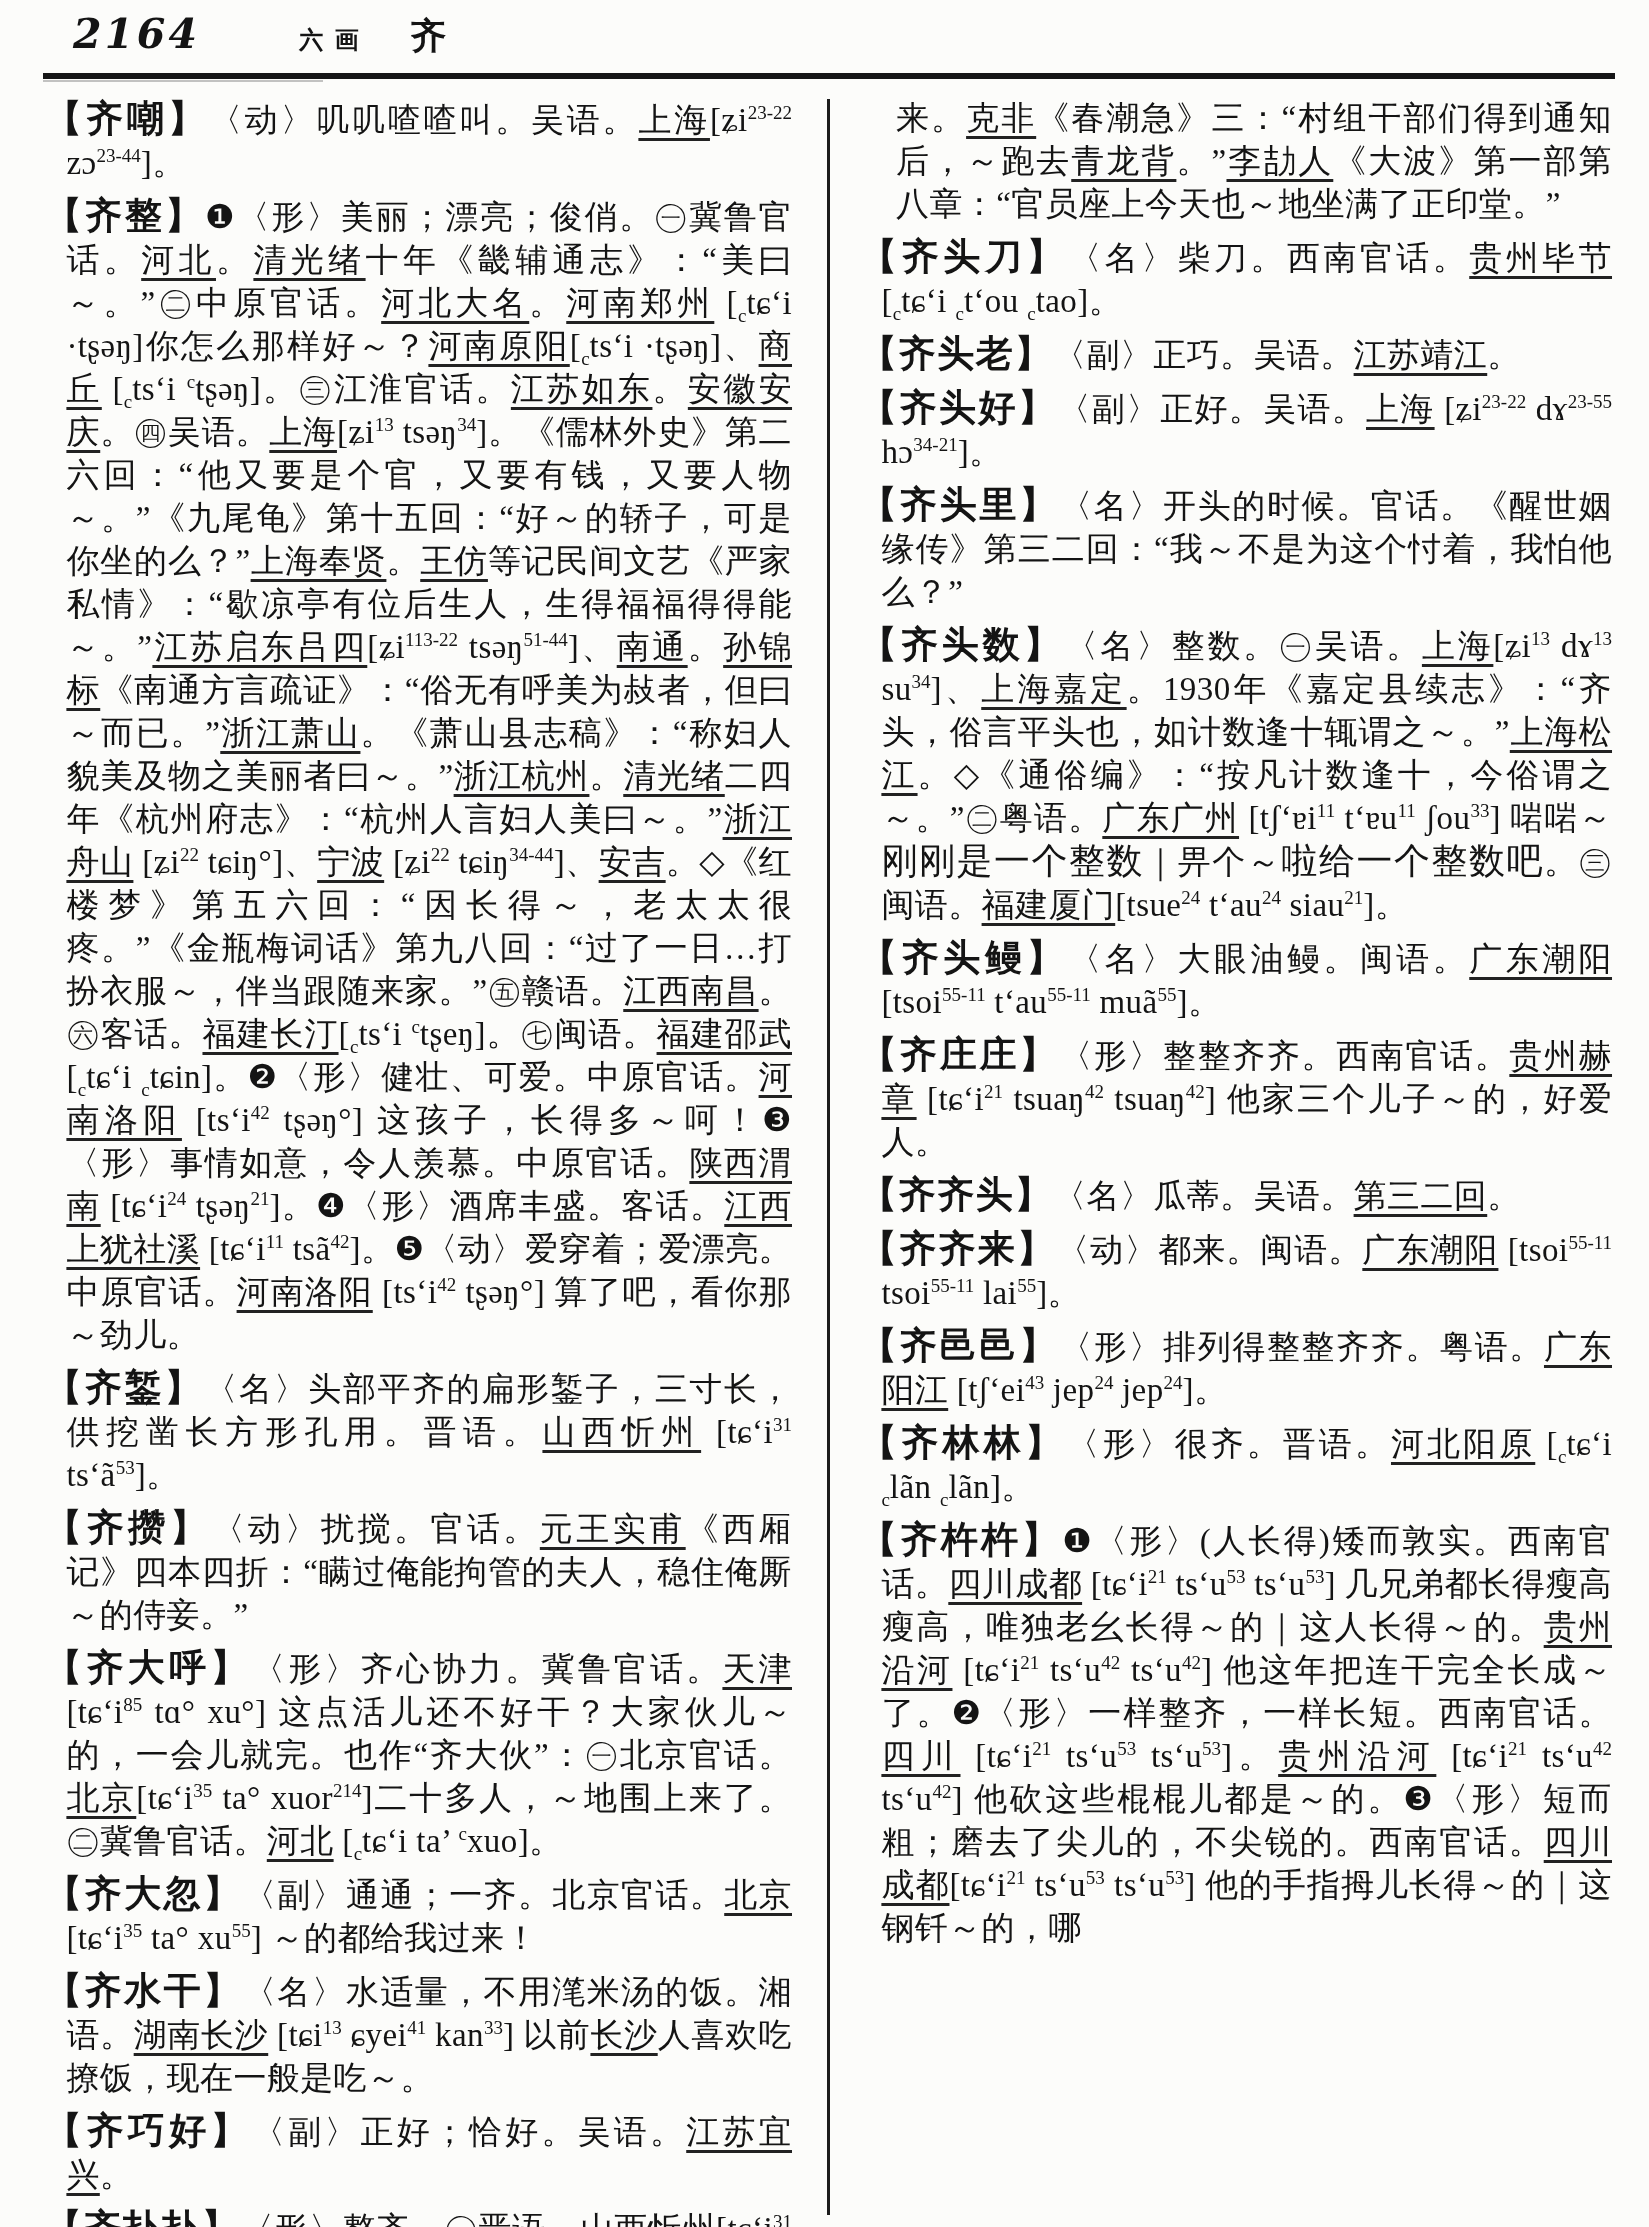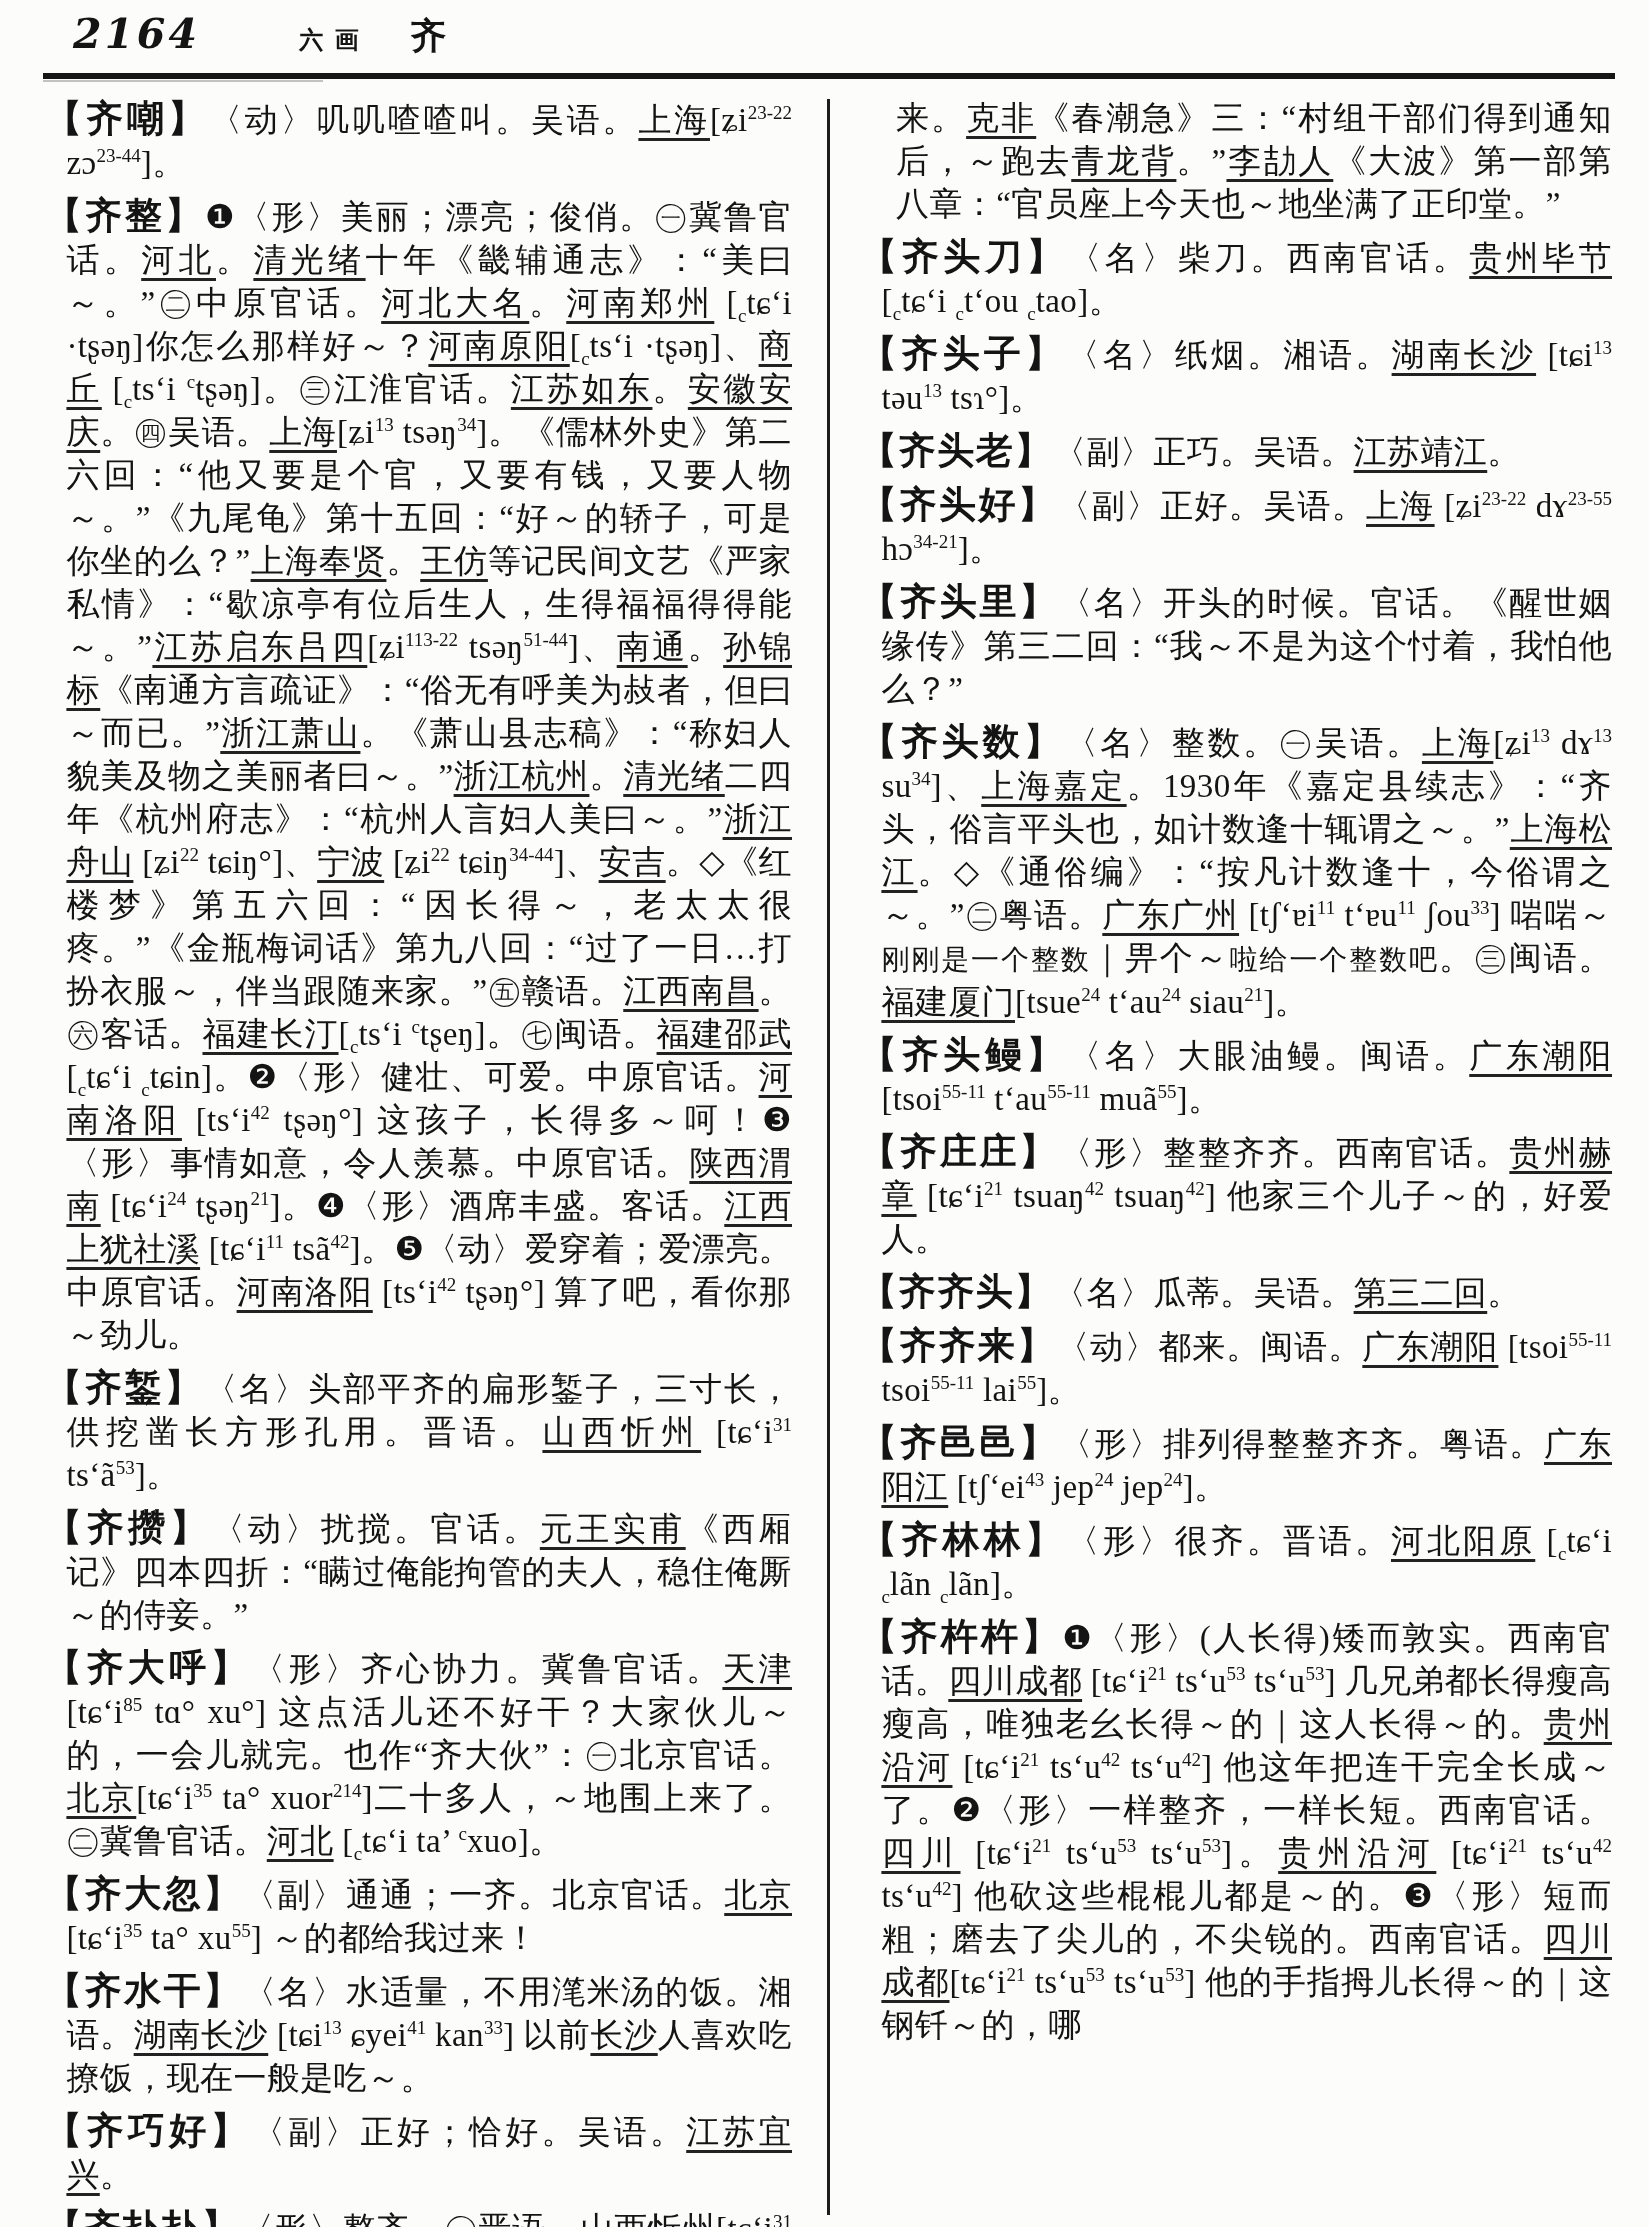--- a/index.html
+++ b/index.html
@@ -47,21 +47,21 @@
     font-weight:bold;font-size:37px;letter-spacing:1.6px;
   }
   u{
     text-decoration:underline;
     text-decoration-thickness:2.5px;
     text-underline-offset:7.4px;
     text-decoration-color:#222;
   }
   sup{font-size:19px;line-height:0;vertical-align:super;letter-spacing:0;}
   sub{font-size:19px;line-height:0;vertical-align:sub;letter-spacing:0;}
-  .g{font-size:28px;}
+  .g{font-size:36px;}
 </style>
 </head>
 <body>
 
 <div class="page">
 
   <div class="page-header">
     <span class="page-num">2164</span>
     <span class="section-label">六画</span>
     <span class="radical-char">齐</span>
@@ -77,21 +77,20 @@
       <p><span class="head">【齐大呼】</span>〈形〉齐心协力。冀鲁官话。<u>天津</u> [tɕ‘i<sup>85</sup> tɑ° xu°] 这点活儿还不好干？大家伙儿～的，一会儿就完。也作“齐大伙”：㊀北京官话。<u>北京</u>[tɕ‘i<sup>35</sup> ta° xuor<sup>214</sup>]二十多人，～地围上来了。㊁冀鲁官话。<u>河北</u> [<sub>c</sub>tɕ‘i ta’ <sup>c</sup>xuo]。</p>
       <p><span class="head">【齐大忽】</span>〈副〉通通；一齐。北京官话。<u>北京</u>[tɕ‘i<sup>35</sup> ta° xu<sup>55</sup>] ～的都给我过来！</p>
       <p><span class="head">【齐水干】</span>〈名〉水适量，不用滗米汤的饭。湘语。<u>湖南长沙</u> [tɕi<sup>13</sup> ɕyei<sup>41</sup> kan<sup>33</sup>] 以前<u>长沙</u>人喜欢吃撩饭，现在一般是吃～。</p>
       <p><span class="head">【齐巧好】</span>〈副〉正好；恰好。吴语。<u>江苏宜兴</u>。</p>
       <p><span class="head">【齐扑扑】</span>〈形〉整齐。㊀晋语。<u>山西忻州</u>[tɕ‘i<sup>31</sup> p‘əʔ p‘əʔ] 砖墙～哩。㊁西南官话。 [tɕ‘i p‘u p‘u] 这些人真怪，不来就不来，一来就～地都</p>
     </div>
   <div class="col-divider"></div>
   <div class="col col-right" id="col-right">
       <p class="cont">来。<u>克非</u>《春潮急》三：“村组干部们得到通知后，～跑去<u>青龙背</u>。”<u>李劼人</u>《大波》第一部第八章：“官员座上今天也～地坐满了正印堂。”</p>
       <p><span class="head">【齐头刀】</span>〈名〉柴刀。西南官话。<u>贵州毕节</u> [<sub>c</sub>tɕ‘i <sub>c</sub>t‘ou <sub>c</sub>tao]。</p>
-      <p><span class="head">【齐头子】</span>〈名〉纸烟。湘语。<u>湖南长沙</u> [tɕi<sup>13</sup> təu<sup>13</sup> tsɿ°]。</p>
       <p><span class="head">【齐头老】</span>〈副〉正巧。吴语。<u>江苏靖江</u>。</p>
       <p><span class="head">【齐头好】</span>〈副〉正好。吴语。<u>上海</u> [ʑi<sup>23-22</sup> dɤ<sup>23-55</sup> hɔ<sup>34-21</sup>]。</p>
       <p><span class="head">【齐头里】</span>〈名〉开头的时候。官话。《醒世姻缘传》第三二回：“我～不是为这个忖着，我怕他么？”</p>
       <p><span class="head">【齐头数】</span>〈名〉整数。㊀吴语。<u>上海</u>[ʑi<sup>13</sup> dɤ<sup>13</sup> su<sup>34</sup>]、<u>上海嘉定</u>。1930年《嘉定县续志》：“齐头，俗言平头也，如计数逢十辄谓之～。”<u>上海松江</u>。◇《通俗编》：“按凡计数逢十，今俗谓之～。”㊁粤语。<u>广东广州</u> [tʃ‘ɐi<sup>11</sup> t‘ɐu<sup>11</sup> ʃou<sup>33</sup>] 啱啱～<span class="g">刚刚是一个整数</span>｜畀个～<span class="g">啦给一个整数吧</span>。㊂闽语。<u>福建厦门</u>[tsue<sup>24</sup> t‘au<sup>24</sup> siau<sup>21</sup>]。</p>
       <p><span class="head">【齐头鳗】</span>〈名〉大眼油鳗。闽语。<u>广东潮阳</u>[tsoi<sup>55-11</sup> t‘au<sup>55-11</sup> muã<sup>55</sup>]。</p>
       <p><span class="head">【齐庄庄】</span>〈形〉整整齐齐。西南官话。<u>贵州赫章</u> [tɕ‘i<sup>21</sup> tsuaŋ<sup>42</sup> tsuaŋ<sup>42</sup>] 他家三个儿子～的，好爱人。</p>
       <p><span class="head">【齐齐头】</span>〈名〉瓜蒂。吴语。<u>第三二回</u>。</p>
       <p><span class="head">【齐齐来】</span>〈动〉都来。闽语。<u>广东潮阳</u> [tsoi<sup>55-11</sup> tsoi<sup>55-11</sup> lai<sup>55</sup>]。</p>
       <p><span class="head">【齐邑邑】</span>〈形〉排列得整整齐齐。粤语。<u>广东阳江</u> [tʃ‘ei<sup>43</sup> jep<sup>24</sup> jep<sup>24</sup>]。</p>
       <p><span class="head">【齐林林】</span>〈形〉很齐。晋语。<u>河北阳原</u> [<sub>c</sub>tɕ‘i <sub>c</sub>lãn <sub>c</sub>lãn]。</p>

